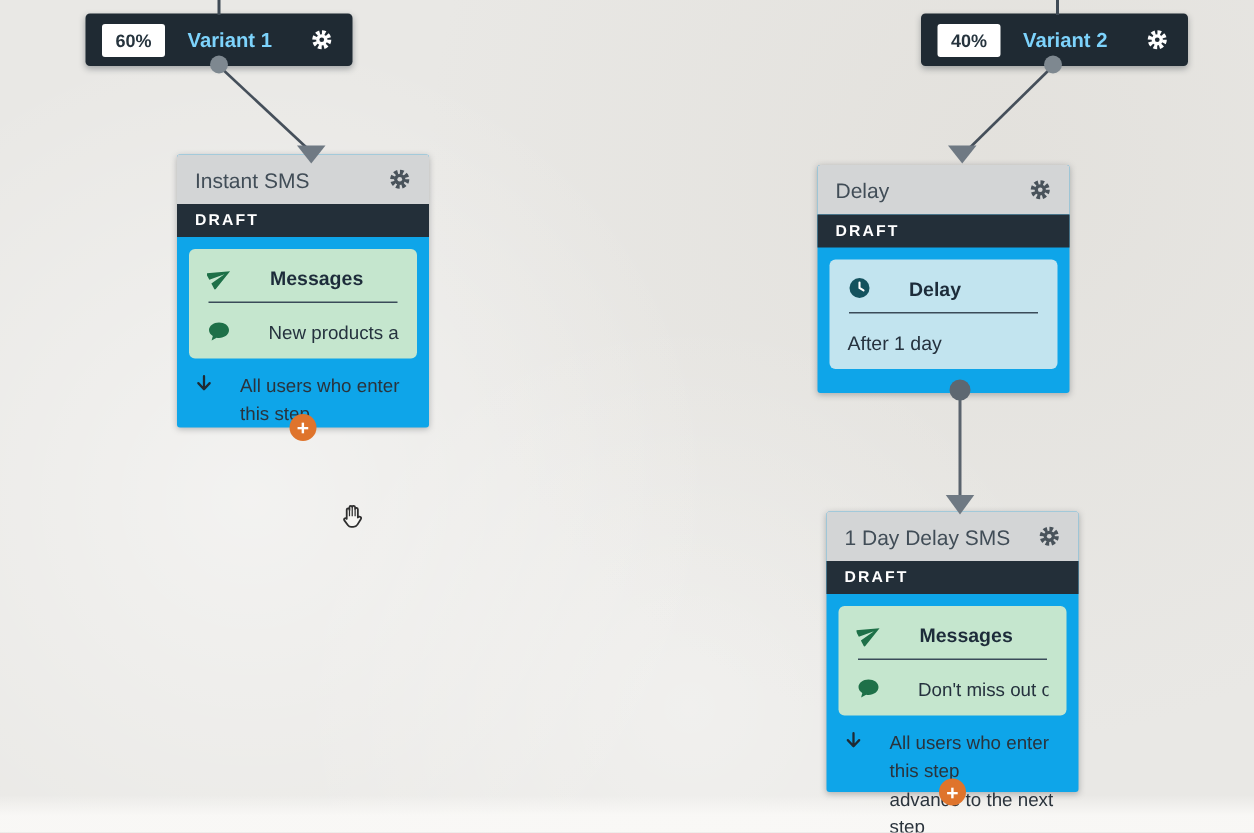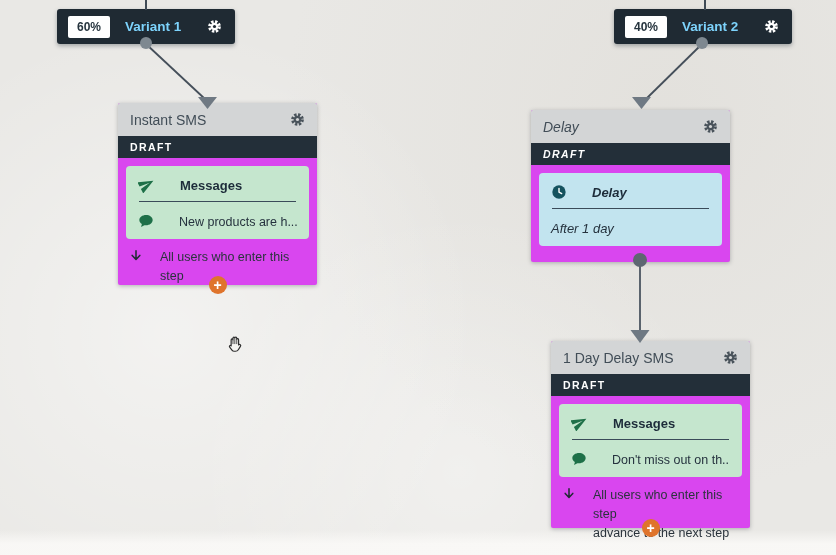--- a/index.html
+++ b/index.html
@@ -24,24 +24,24 @@
   #variant-1{left:57px;top:9px;}
   #variant-2{left:614px;top:9px;}
   .pct-badge{width:42px;height:22px;margin-left:11px;background:#ffffff;border-radius:2px;
     color:#26343e;font-size:12px;font-weight:bold;display:flex;align-items:center;justify-content:center;}
   .variant-label{margin-left:15px;color:#7dd3fc;font-weight:bold;font-size:13.5px;}
   .gear{margin-left:auto;margin-right:13px;display:flex;cursor:pointer;}
   .gear.light{color:#ffffff;}
   .gear.dark{color:#49535b;margin-right:0;}
 
   
-  .card{position:absolute;width:199px;background:#d946ef;border-radius:2px;
+  .card{position:absolute;width:168px;background:#0ea5e9;border-radius:2px;
     box-shadow:0 1px 4px rgba(80,85,90,.4);z-index:10;}
   #card-instant{left:118px;top:103px;height:182px;}
-  #card-delay{left:531px;top:110px;height:152px;font-style:italic;}
+  #card-delay{left:545px;top:110px;height:152px;}
   #card-daydelay{left:551px;top:341px;height:187px;}
   .card-header{height:33px;background:#d3d5d6;display:flex;align-items:center;
     padding:0 12px;border-radius:2px 2px 0 0;}
   .card-title{font-size:14px;color:#414d57;}
   .draft-bar{height:22px;background:#232f39;display:flex;align-items:center;padding:0 12px;}
   .draft-label{color:#ffffff;font-size:10.5px;font-weight:bold;letter-spacing:1.4px;}
   .card-body{padding:8px;}
   .panel{border-radius:4px;padding:9px 12px 10px;cursor:pointer;}
   .panel.green{background:#c5e6ce;}
   .panel.blue{background:#c2e4ef;}

